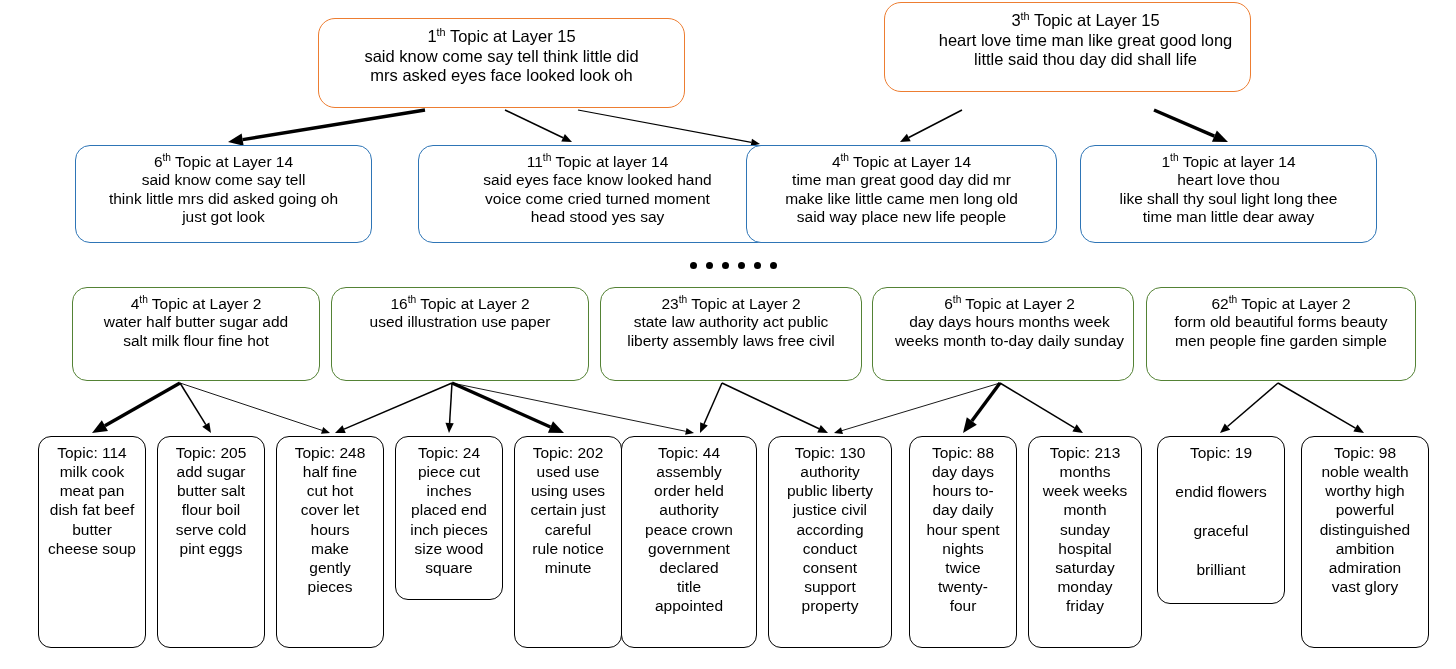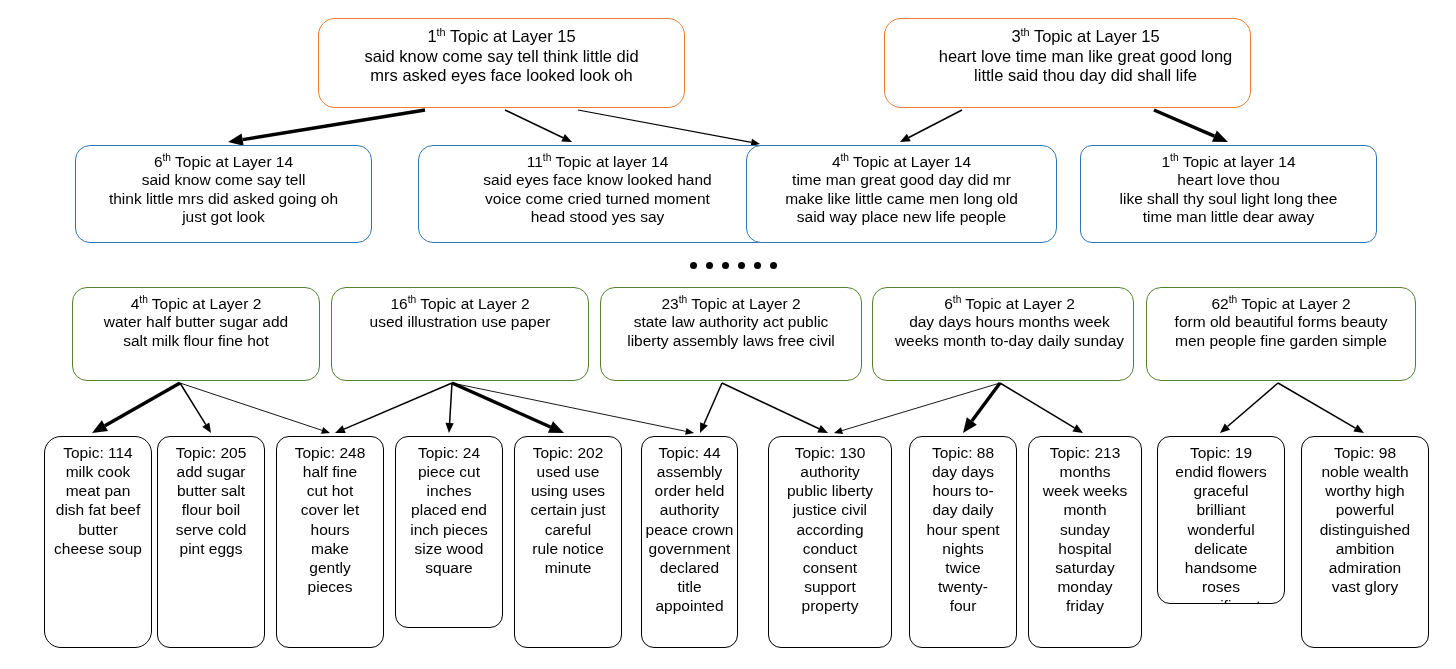--- a/index.html
+++ b/index.html
@@ -172,21 +172,21 @@
         <line x1="1278" y1="383" x2="1355.4413788518266" y2="428.02405747199214" stroke="#000000" stroke-width="1.5"></line>
         <polygon points="1364,433 1353.3514829900632,431.618678354225 1357.53127471359,424.4294365897593" fill="#000000"></polygon>
       </g>
     </svg>
   <div id="node-layer">
       <div class="node root" style="left: 318px; top: 18px; width: 367px; height: 90px; align-items: center;">
         <span class="title"><span>1</span><sup>th</sup> Topic at Layer 15</span>
         <span class="ln">said know come say tell think little did</span>
         <span class="ln">mrs asked eyes face looked look oh</span>
       </div>
-      <div class="node root" style="left: 884px; top: 18px; width: 367px; height: 90px; padding-left: 42px;">
+      <div class="node root" style="left: 884px; top: 2px; width: 367px; height: 90px; padding-left: 42px;">
         <span class="title"><span>3</span><sup>th</sup> Topic at Layer 15</span>
         <span class="ln">heart love time man like great good long</span>
         <span class="ln">little said thou day did shall life</span>
       </div>
       <div class="node mid" style="left: 75px; top: 145px; width: 297px; height: 98px;">
         <span class="title"><span>6</span><sup>th</sup> Topic at Layer 14</span>
         <span class="ln">said know come say tell</span>
         <span class="ln">think little mrs did asked going oh</span>
         <span class="ln">just got look</span>
       </div>
@@ -195,21 +195,21 @@
         <span class="ln">said eyes face know looked hand</span>
         <span class="ln">voice come cried turned moment</span>
         <span class="ln">head stood yes say</span>
       </div>
       <div class="node mid" style="left: 746px; top: 145px; width: 311px; height: 98px;">
         <span class="title"><span>4</span><sup>th</sup> Topic at Layer 14</span>
         <span class="ln">time man great good day did mr</span>
         <span class="ln">make like little came men long old</span>
         <span class="ln">said way place new life people</span>
       </div>
-      <div class="node mid" style="left: 1080px; top: 145px; width: 297px; height: 98px; border-radius: 12px;">
+      <div class="node mid" style="left: 1080px; top: 145px; width: 297px; height: 98px;">
         <span class="title"><span>1</span><sup>th</sup> Topic at layer 14</span>
         <span class="ln">heart love thou</span>
         <span class="ln">like shall thy soul light long thee</span>
         <span class="ln">time man little dear away</span>
       </div>
       <div class="node green" style="left: 72px; top: 287px; width: 248px; height: 94px; text-align: center;">
         <span class="title"><span>4</span><sup>th</sup> Topic at Layer 2</span>
         <span class="ln">water half butter sugar add</span>
         <span class="ln">salt milk flour fine hot</span>
       </div>
@@ -225,21 +225,21 @@
       <div class="node green" style="left: 872px; top: 287px; width: 262px; height: 94px; padding-left: 18px;">
         <span class="title"><span>6</span><sup>th</sup> Topic at Layer 2</span>
         <span class="ln">day days hours months week</span>
         <span class="ln">weeks month to-day daily sunday</span>
       </div>
       <div class="node green" style="left: 1146px; top: 287px; width: 270px; height: 94px;">
         <span class="title"><span>62</span><sup>th</sup> Topic at Layer 2</span>
         <span class="ln">form old beautiful forms beauty</span>
         <span class="ln">men people fine garden simple</span>
       </div>
-      <div class="node leaf" style="left: 44px; top: 436px; width: 108px; height: 212px; border-radius: 17px;">
+      <div class="node leaf" style="left: 38px; top: 436px; width: 108px; height: 212px;">
         <span class="title">Topic: 114</span>
         <span class="ln">milk cook</span>
         <span class="ln">meat pan</span>
         <span class="ln">dish fat beef</span>
         <span class="ln">butter</span>
         <span class="ln">cheese soup</span>
       </div>
       <div class="node leaf" style="left: 157px; top: 436px; width: 108px; height: 212px;">
         <span class="title">Topic: 205</span>
         <span class="ln">add sugar</span>
@@ -251,39 +251,39 @@
       <div class="node leaf" style="left: 276px; top: 436px; width: 108px; height: 212px;">
         <span class="title">Topic: 248</span>
         <span class="ln">half fine</span>
         <span class="ln">cut hot</span>
         <span class="ln">cover let</span>
         <span class="ln">hours</span>
         <span class="ln">make</span>
         <span class="ln">gently</span>
         <span class="ln">pieces</span>
       </div>
-      <div class="node leaf" style="left: 395px; top: 436px; width: 108px; height: 192px;">
+      <div class="node leaf" style="left: 395px; top: 436px; width: 108px; height: 164px;">
         <span class="title">Topic: 24</span>
         <span class="ln">piece cut</span>
         <span class="ln">inches</span>
         <span class="ln">placed end</span>
         <span class="ln">inch pieces</span>
         <span class="ln">size wood</span>
         <span class="ln">square</span>
       </div>
       <div class="node leaf" style="left: 514px; top: 436px; width: 108px; height: 212px;">
         <span class="title">Topic: 202</span>
         <span class="ln">used use</span>
         <span class="ln">using uses</span>
         <span class="ln">certain just</span>
         <span class="ln">careful</span>
         <span class="ln">rule notice</span>
         <span class="ln">minute</span>
       </div>
-      <div class="node leaf" style="left: 641px; top: 436px; width: 97px; height: 212px;">
+      <div class="node leaf" style="left: 621px; top: 436px; width: 136px; height: 212px;">
         <span class="title">Topic: 44</span>
         <span class="ln">assembly</span>
         <span class="ln">order held</span>
         <span class="ln">authority</span>
         <span class="ln">peace crown</span>
         <span class="ln">government</span>
         <span class="ln">declared</span>
         <span class="ln">title</span>
         <span class="ln">appointed</span>
       </div>
@@ -313,21 +313,21 @@
         <span class="title">Topic: 213</span>
         <span class="ln">months</span>
         <span class="ln">week weeks</span>
         <span class="ln">month</span>
         <span class="ln">sunday</span>
         <span class="ln">hospital</span>
         <span class="ln">saturday</span>
         <span class="ln">monday</span>
         <span class="ln">friday</span>
       </div>
-      <div class="node leaf" style="left: 1157px; top: 436px; width: 128px; height: 168px;">
+      <div class="node leaf" style="left: 1157px; top: 436px; width: 128px; height: 168px; gap: 20px;">
         <span class="title">Topic: 19</span>
         <span class="ln">endid flowers</span>
         <span class="ln">graceful</span>
         <span class="ln">brilliant</span>
         <span class="ln">wonderful</span>
         <span class="ln">delicate</span>
         <span class="ln">handsome</span>
         <span class="ln">roses</span>
         <span class="ln">magnificent</span>
       </div>

